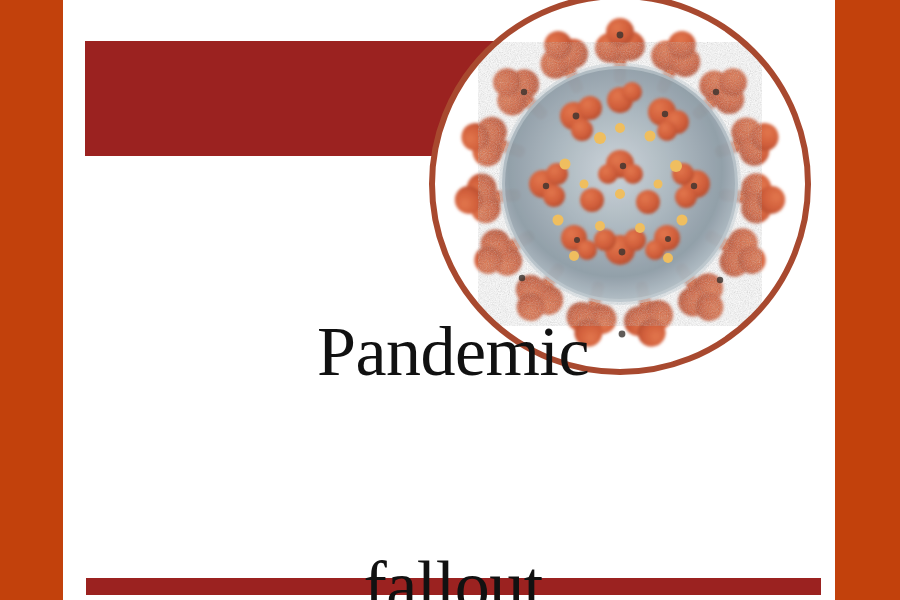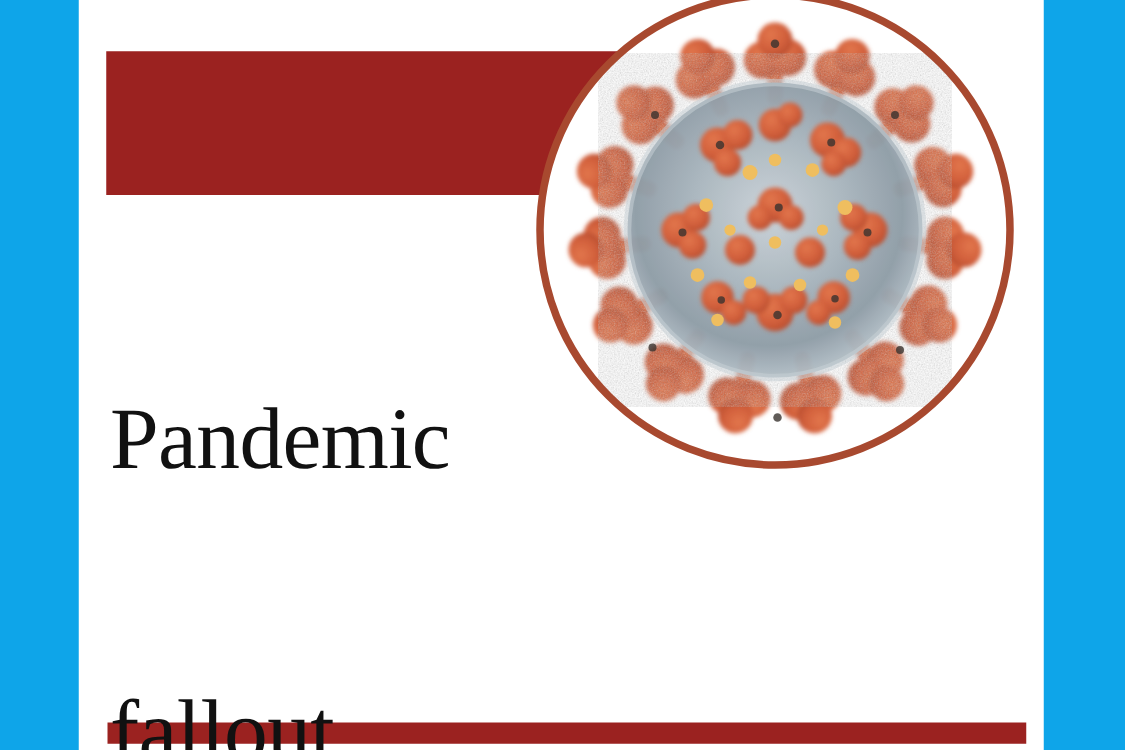--- a/index.html
+++ b/index.html
@@ -5,22 +5,23 @@
   html, body {
     margin: 0;
     padding: 0;
     background: #ffffff;
   }
   #stage {
     position: relative;
     width: 900px;
     height: 600px;
     overflow: hidden;
-    background: #0ea5e9;
+    background: #c2410c;
     font-family: "Liberation Serif", "DejaVu Serif", serif;
+    text-align: center;
   }
   
   #card {
     position: absolute;
     left: 63px;
     top: 0px;
     width: 772px;
     height: 600px;
     background: #ffffff;
   }

